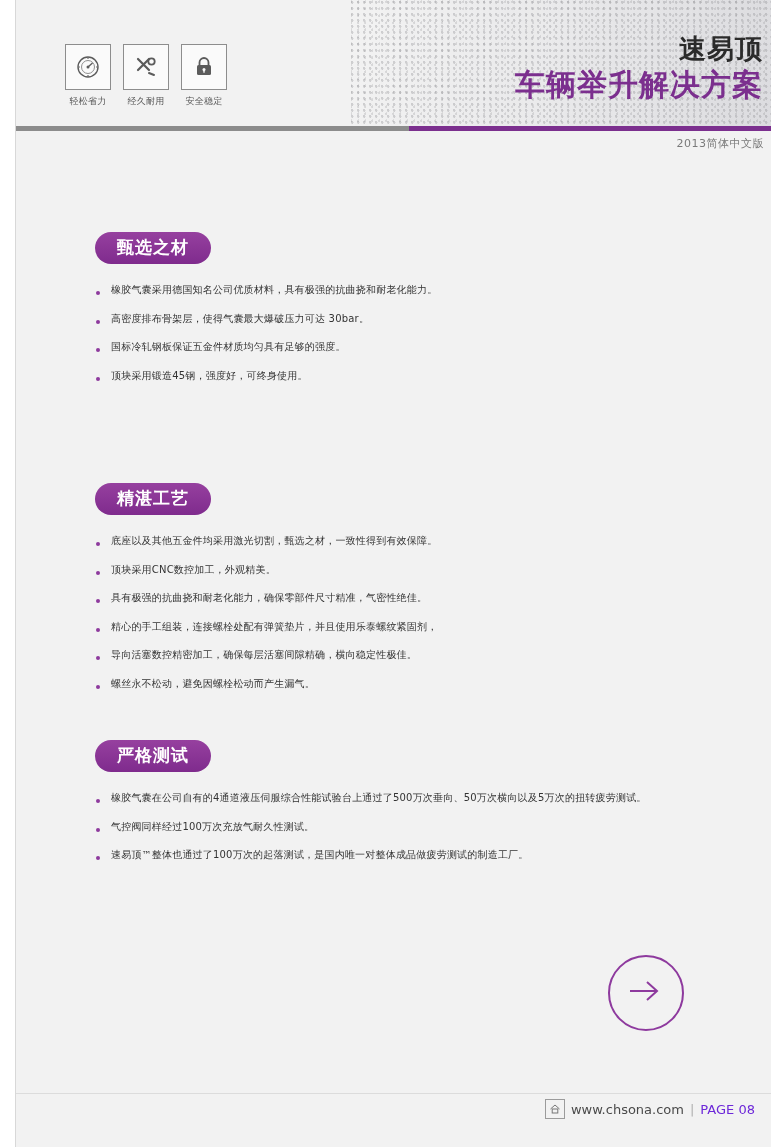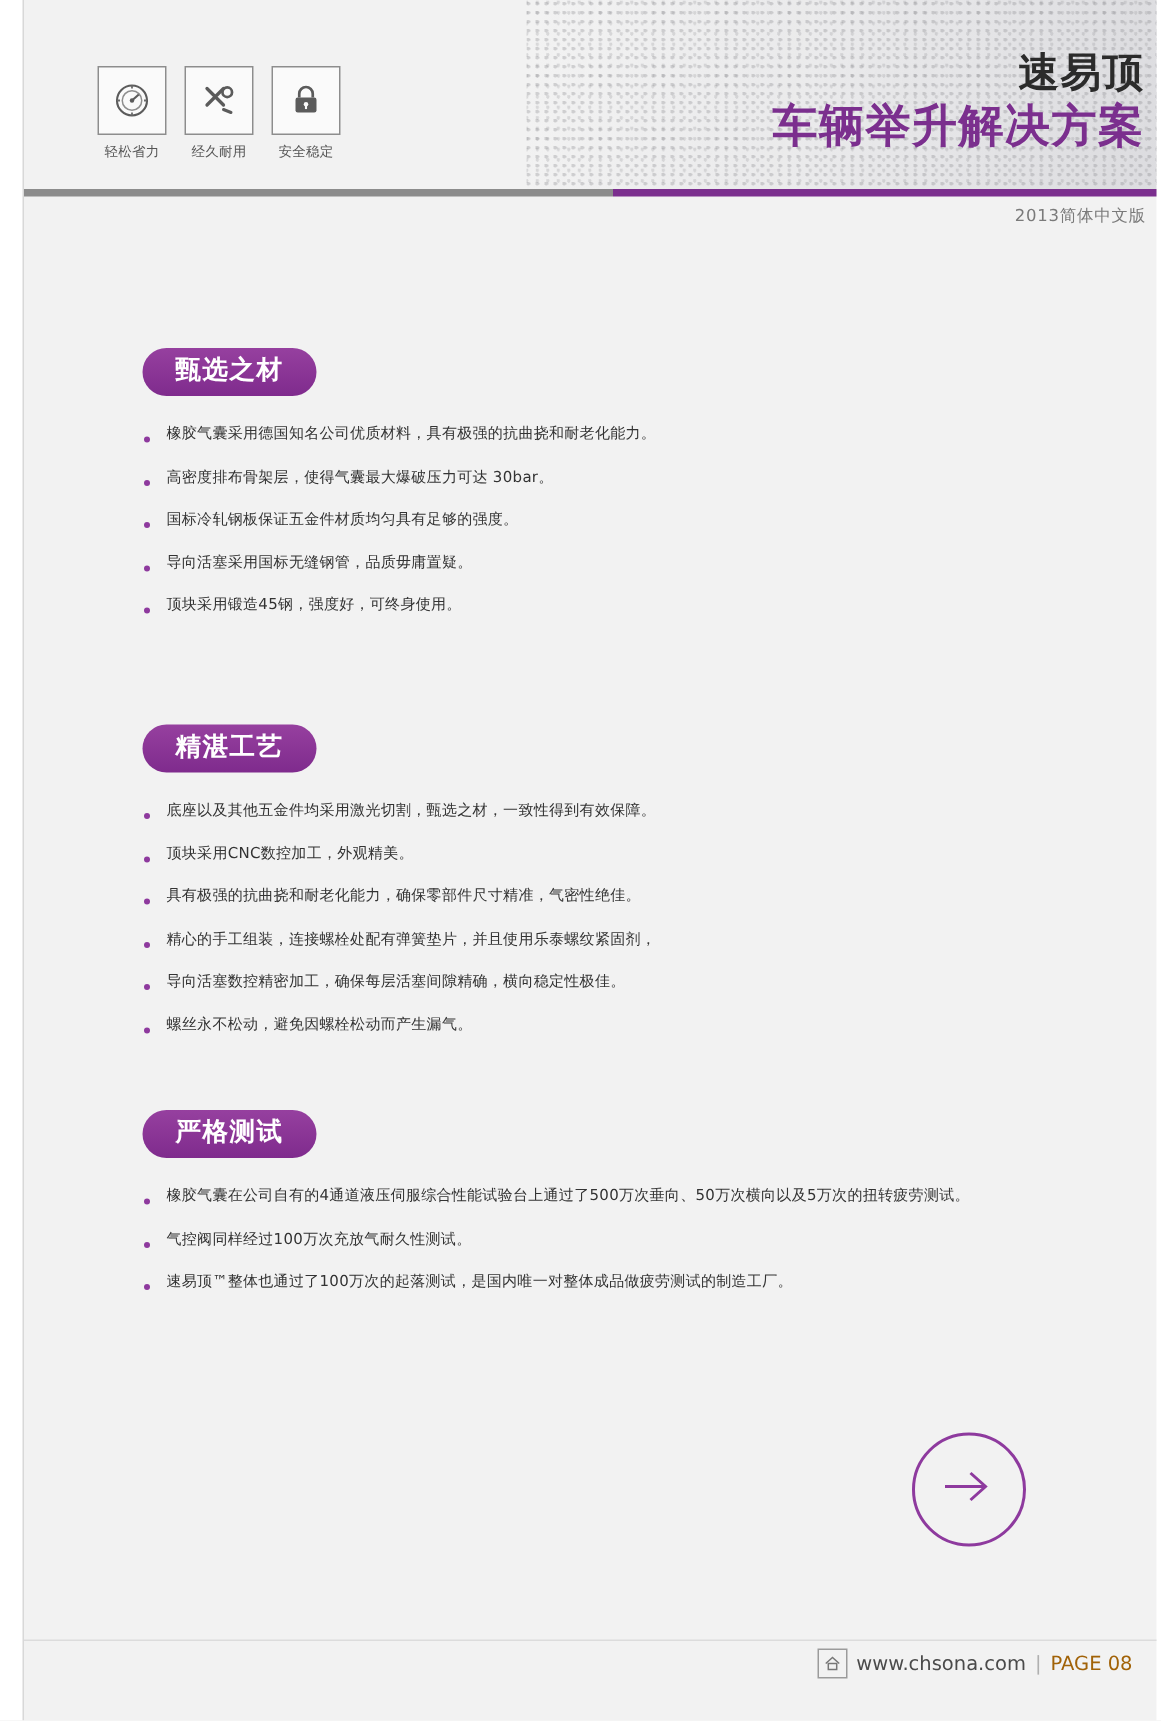--- a/index.html
+++ b/index.html
@@ -208,21 +208,21 @@
     display: inline-flex;
     align-items: center;
     justify-content: center;
     color: #777;
     font-size: 11px;
     line-height: 1;
   }
   .footer-sep {
     color: #b0b0b0;
   }
-  .page-num { color: #a16207; }
+  .page-num { color: #6d28d9; }
   .footer-line {
     position: absolute;
     left: 0; top: 0;
     width: 755px; height: 1px;
     background: #dcdcdc;
   }
 </style>
 </head>
 <body>
 
@@ -280,21 +280,20 @@
   </div>
   <div class="rule"></div>
   <div class="edition">2013简体中文版</div>
 
   <div class="section" id="sec1">
     <div class="sec-head">甄选之材</div>
     <ul class="bullets">
       <li>橡胶气囊采用德国知名公司优质材料，具有极强的抗曲挠和耐老化能力。</li>
       <li>高密度排布骨架层，使得气囊最大爆破压力可达 30bar。</li>
       <li>国标冷轧钢板保证五金件材质均匀具有足够的强度。</li>
-      <li>导向活塞采用国标无缝钢管，品质毋庸置疑。</li>
       <li>顶块采用锻造45钢，强度好，可终身使用。</li>
     </ul>
   </div>
 
   <div class="section" id="sec2">
     <div class="sec-head">精湛工艺</div>
     <ul class="bullets">
       <li>底座以及其他五金件均采用激光切割，甄选之材，一致性得到有效保障。</li>
       <li>顶块采用CNC数控加工，外观精美。</li>
       <li>具有极强的抗曲挠和耐老化能力，确保零部件尺寸精准，气密性绝佳。</li>

